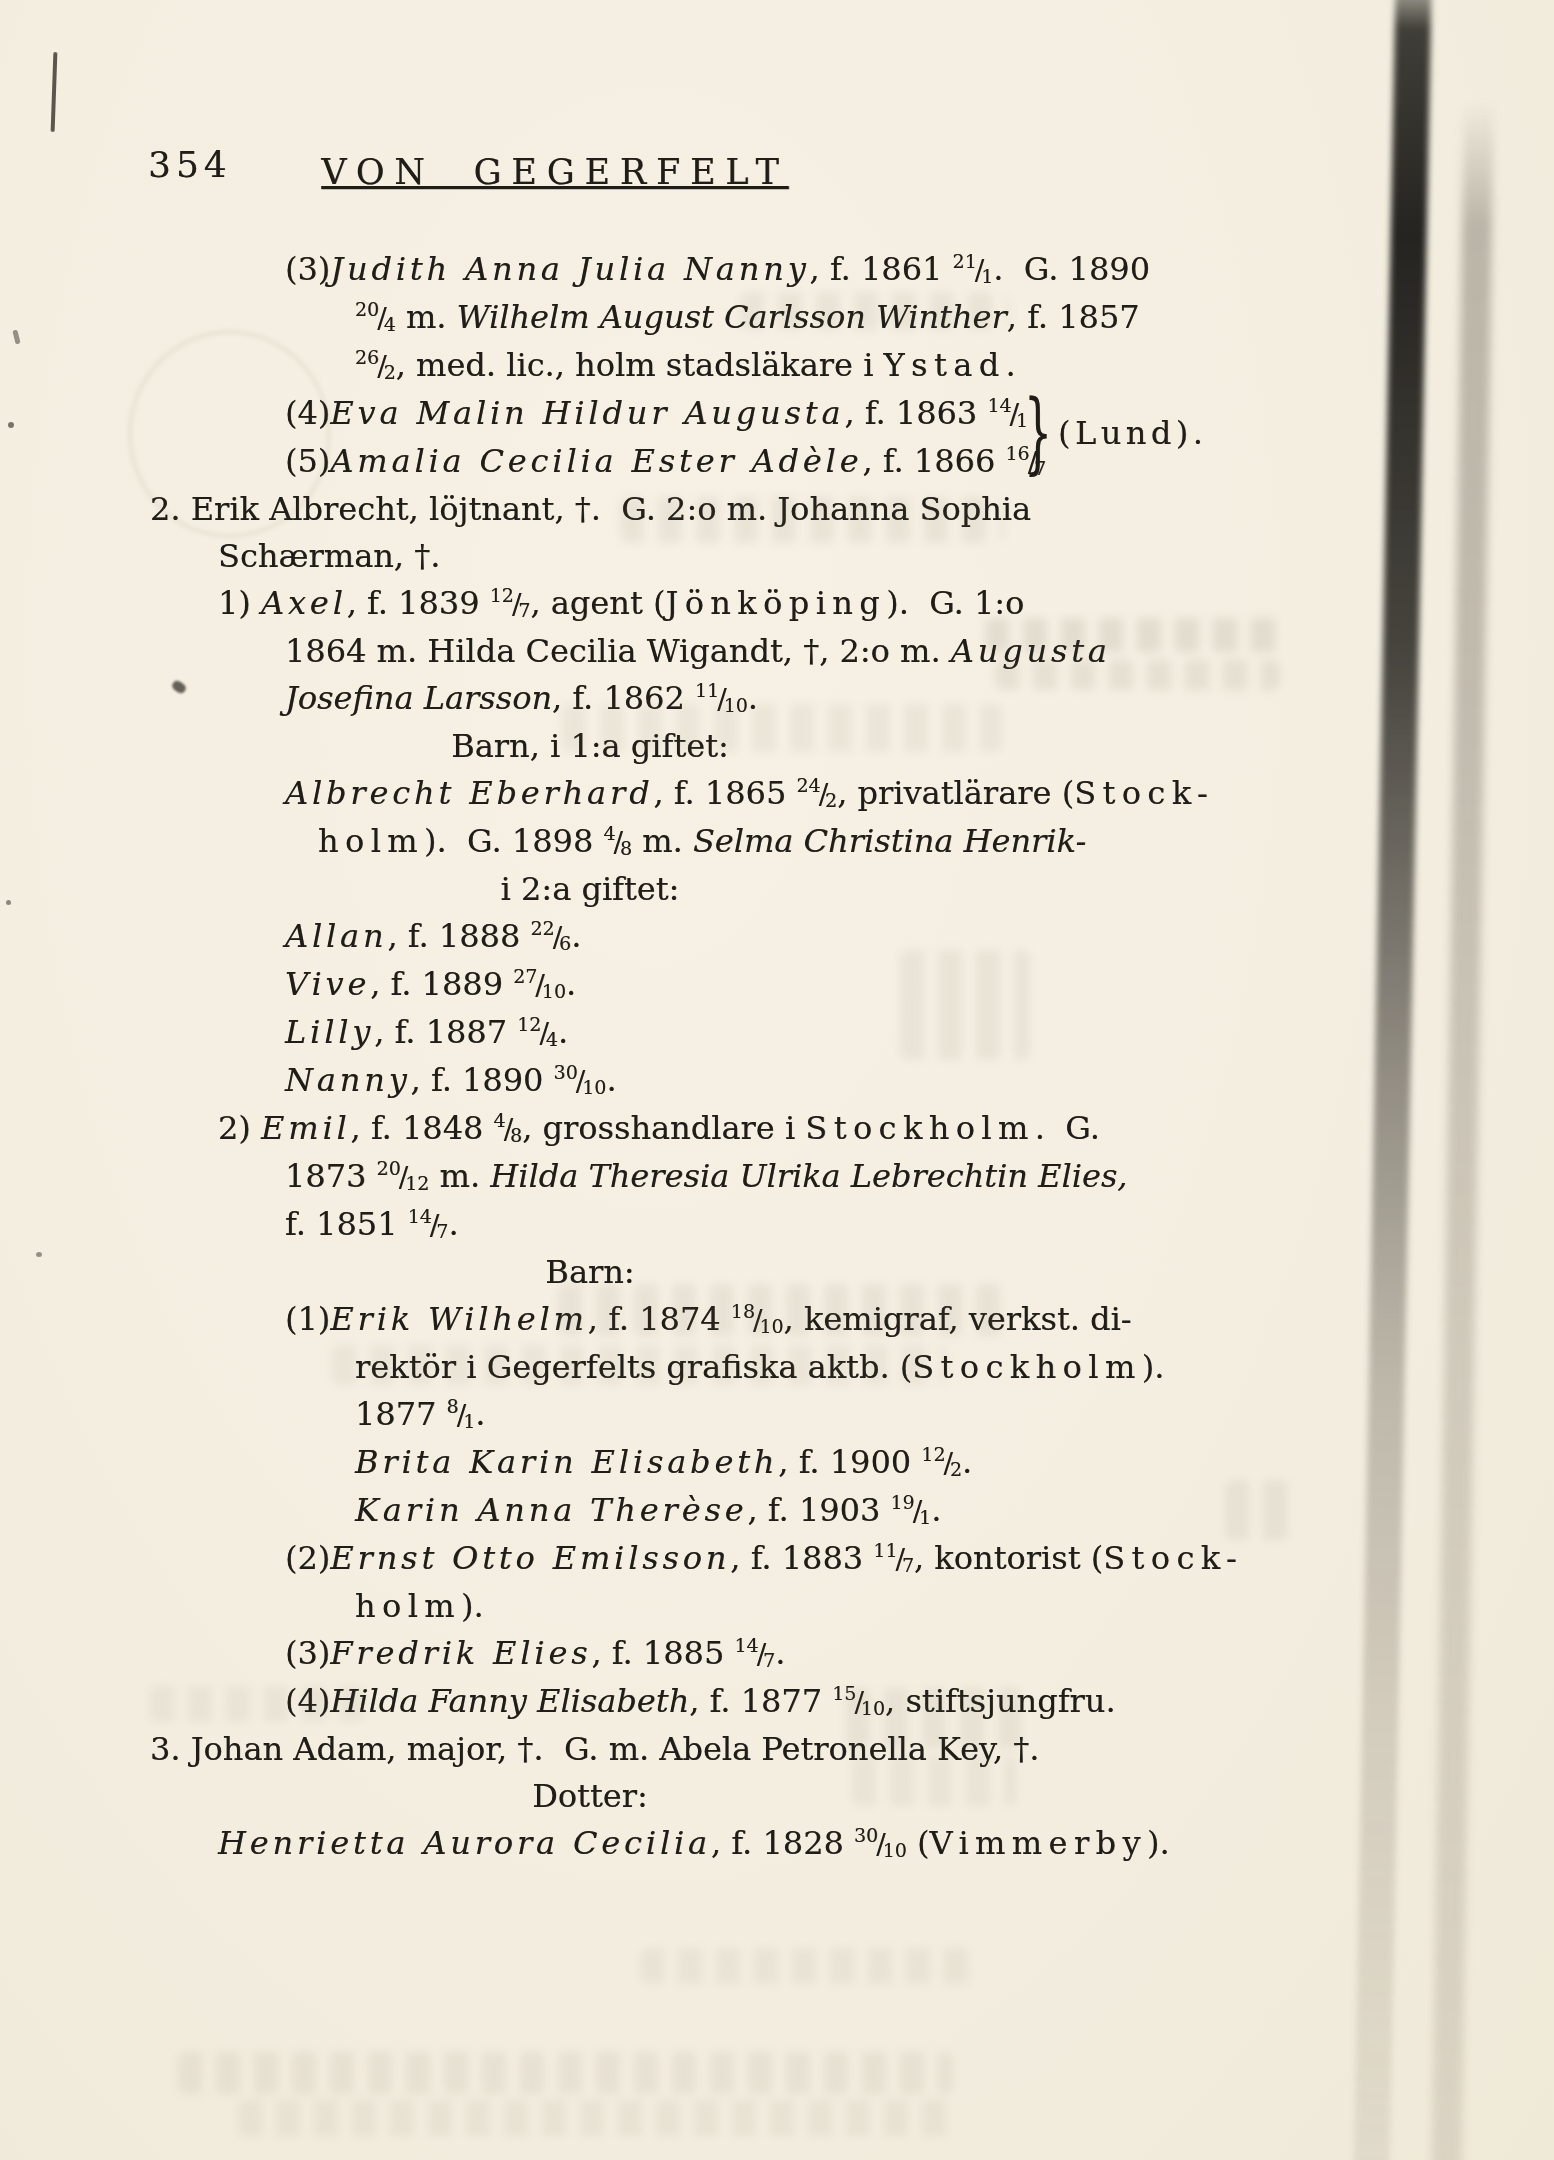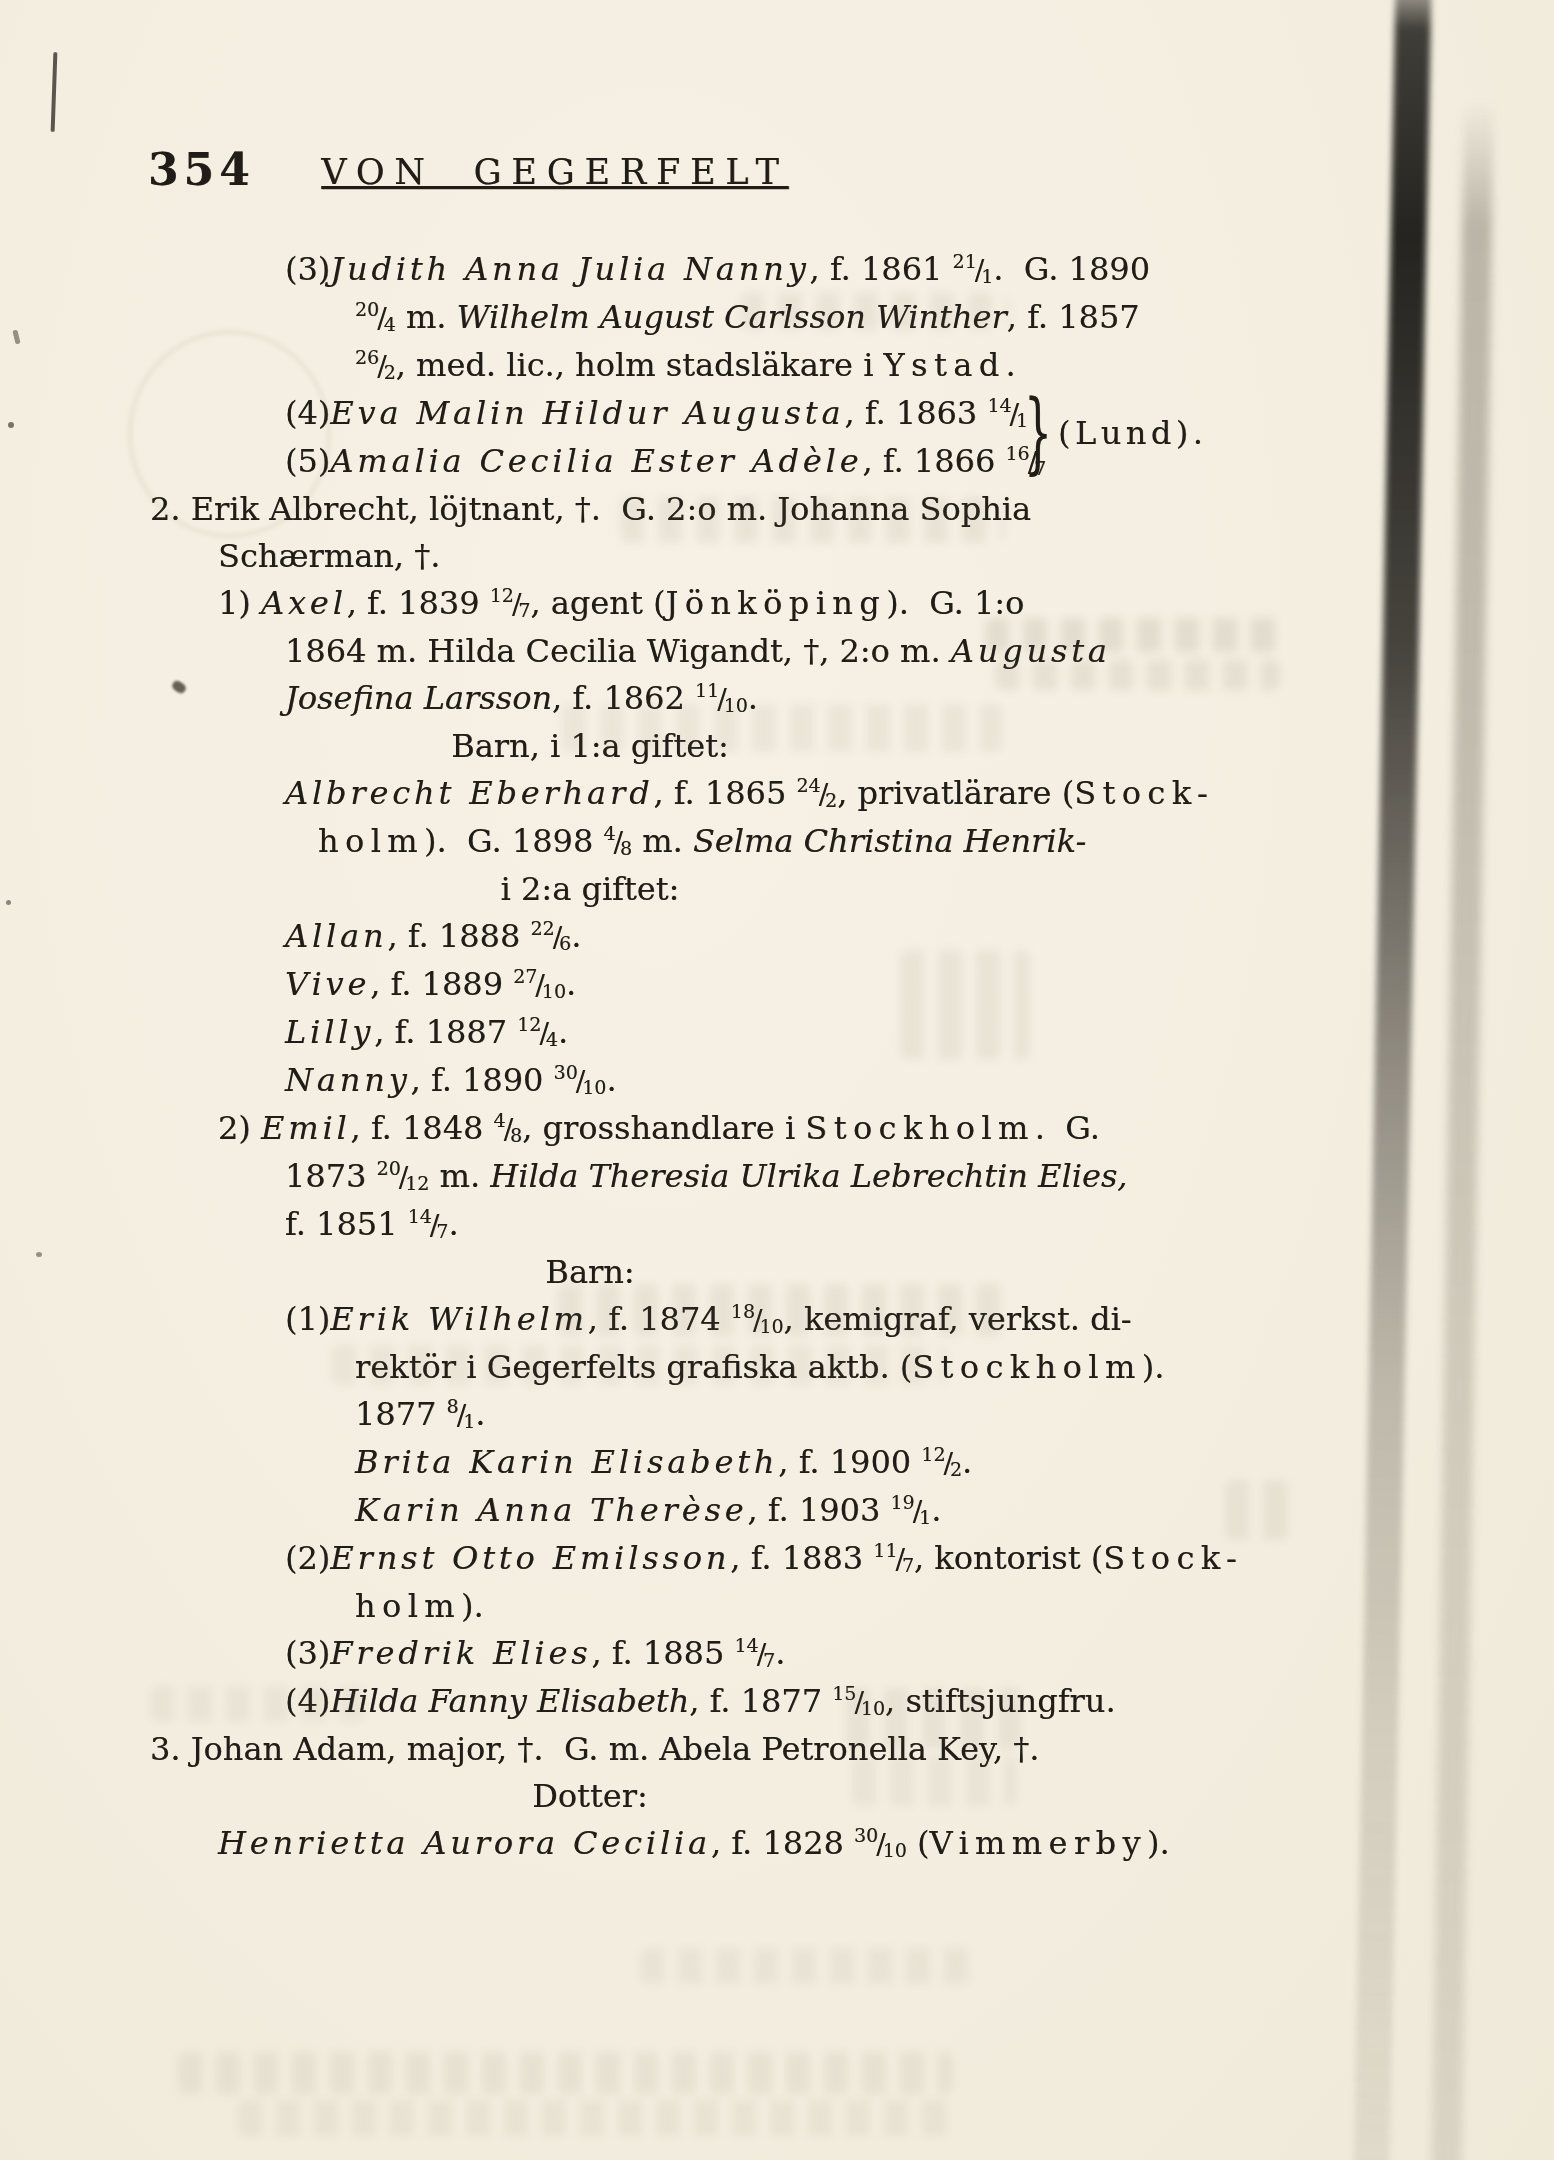--- a/index.html
+++ b/index.html
@@ -8,21 +8,21 @@
     width:1554px;height:2160px;
     margin:0 auto;
     overflow:hidden;
     background:radial-gradient(ellipse at 42% 30%, #f6f1e4 0%, #f3eee0 55%, #efe9d8 100%);
     font-family:"DejaVu Serif", serif;
     color:#201d18;
   }
   
   .page-num{
     position:absolute;left:148px;top:144px;
-    font-size:44px;letter-spacing:5px;font-weight:bold;
+    font-size:36px;letter-spacing:5px;font-weight:normal;
     text-shadow:0.3px 0.4px 0.4px rgba(32,29,24,.55);
   }
   .running-title{
     position:absolute;left:150px;top:152px;width:810px;
     text-align:center;font-size:35px;letter-spacing:.28em;word-spacing:18px;
     text-shadow:0.4px 0.4px 0.5px rgba(32,29,24,.6);
     text-decoration:underline;
   }
   
   .text-block{

